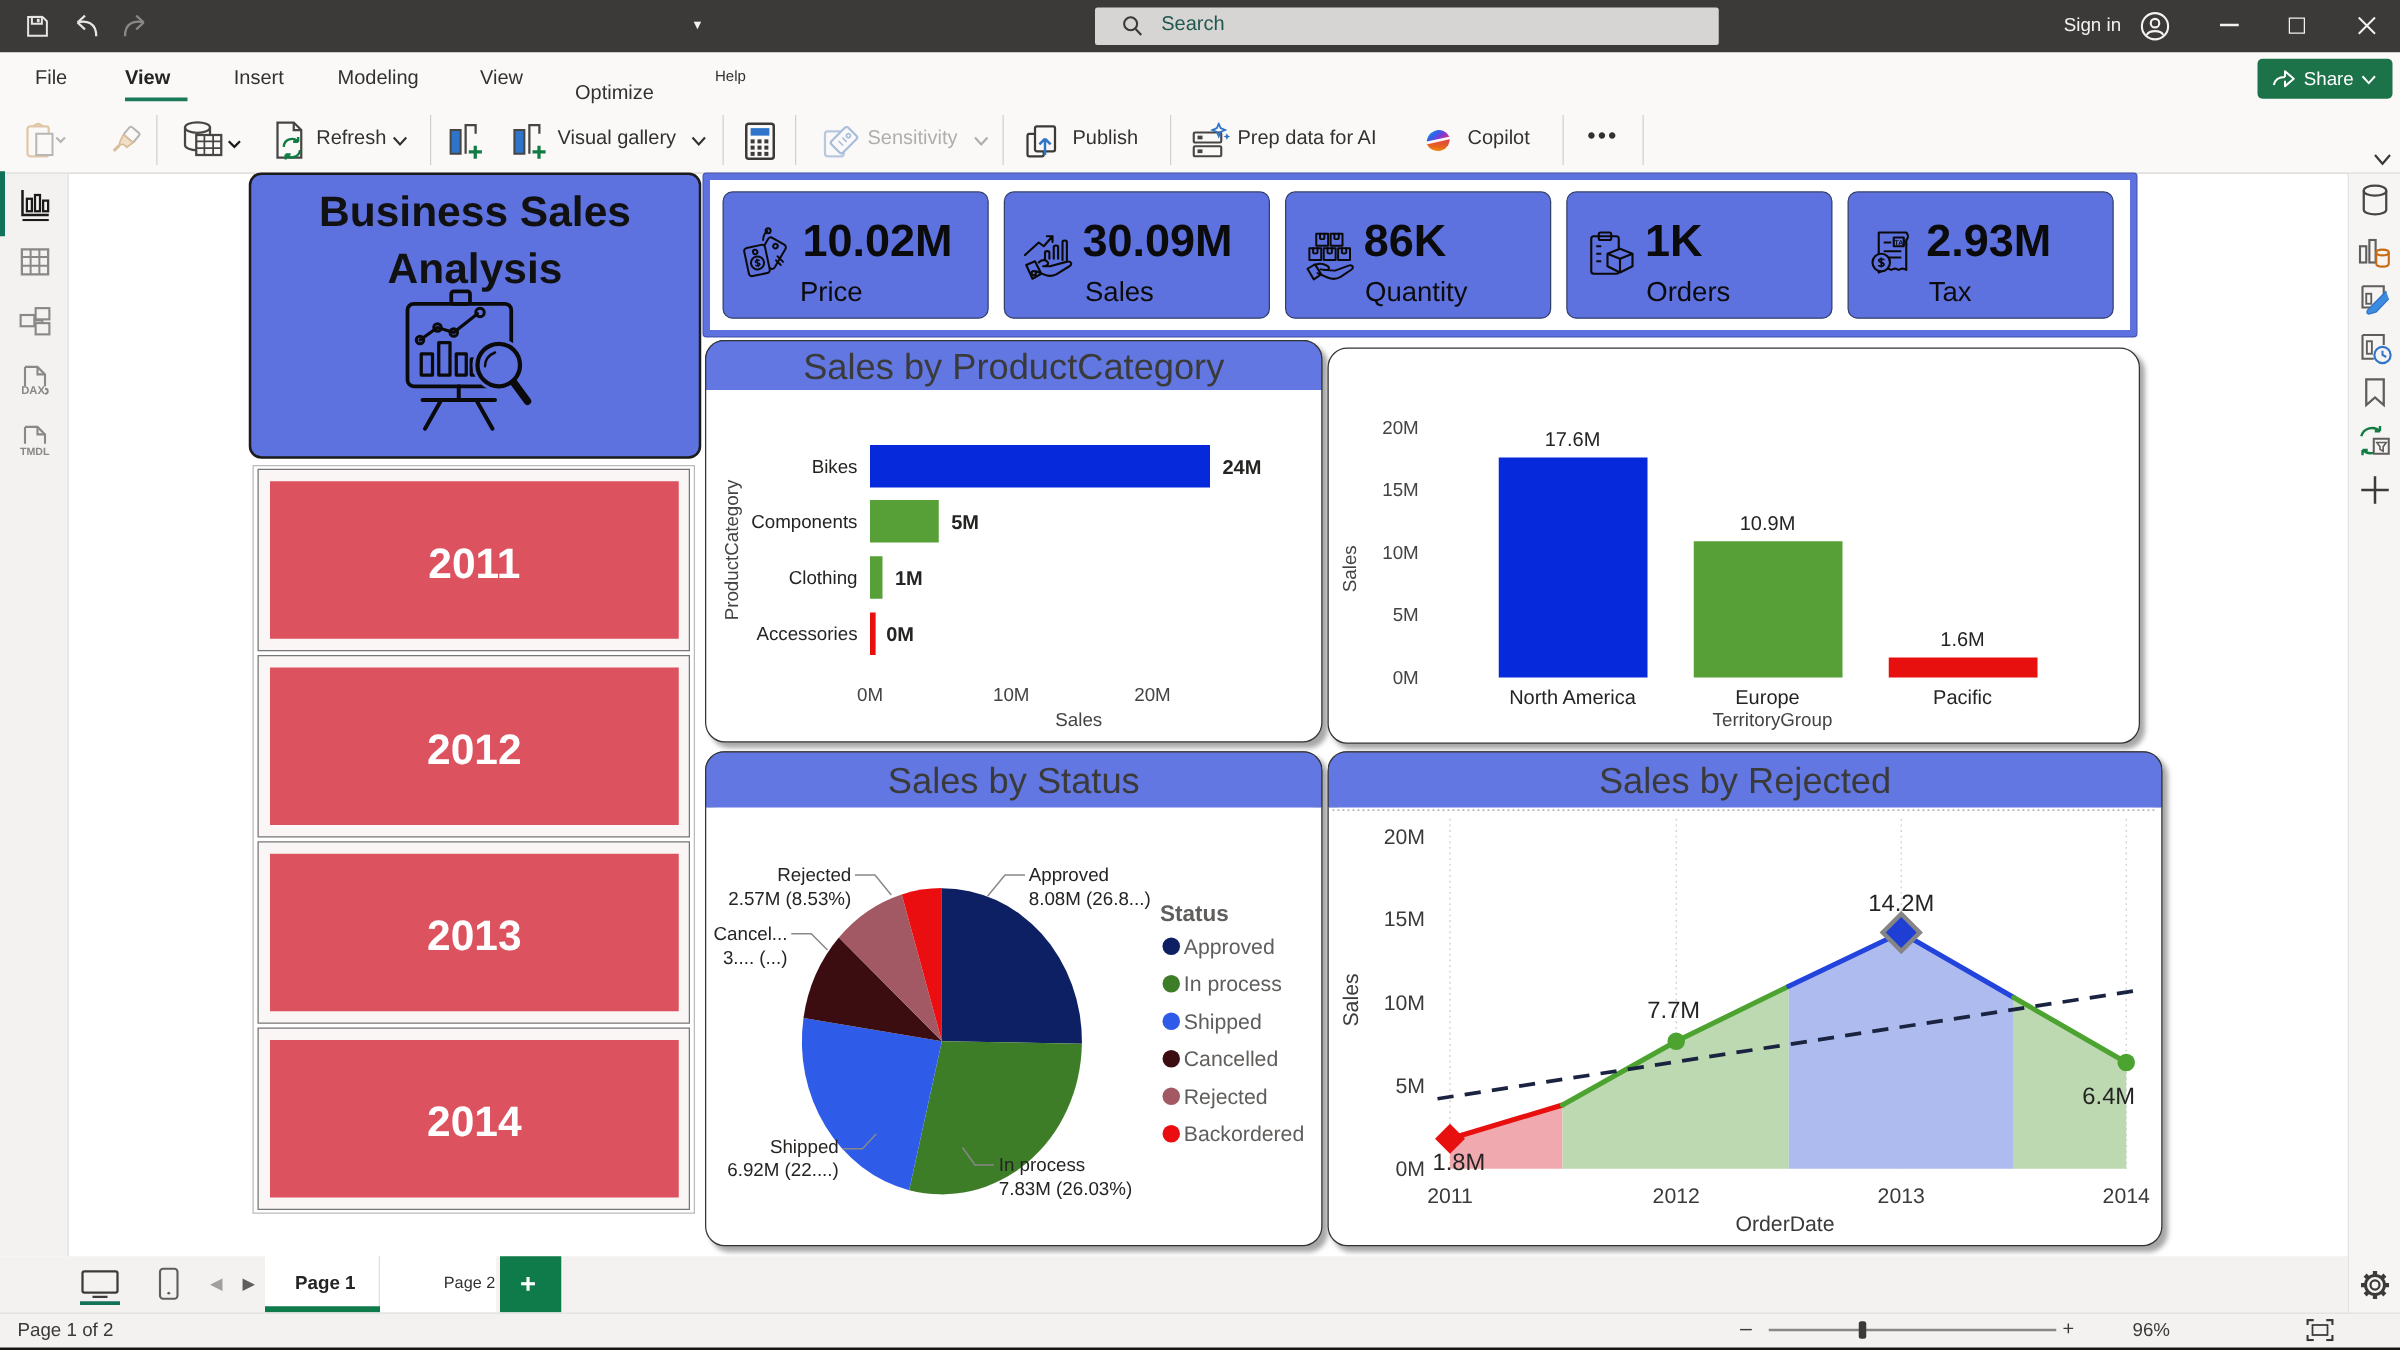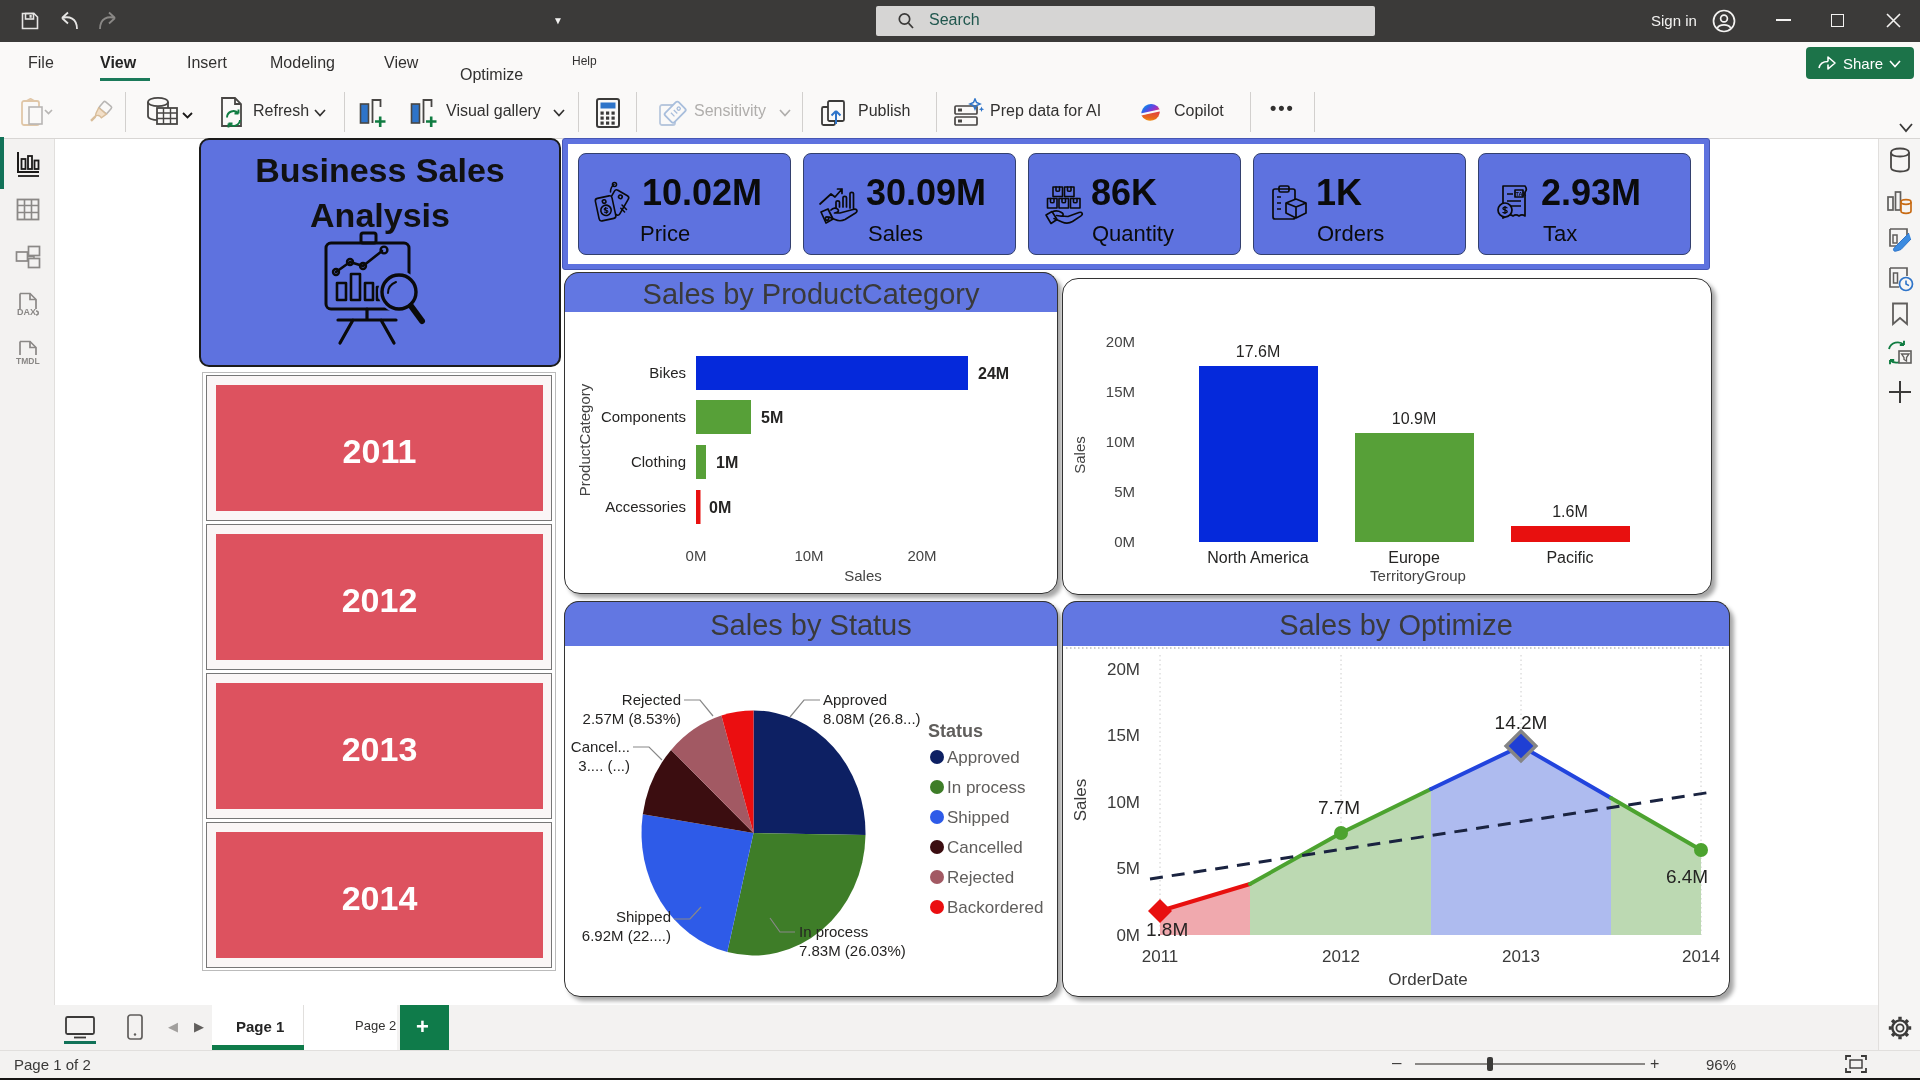--- a/index.html
+++ b/index.html
@@ -486,21 +486,21 @@
           <text x="947" y="853">Cancelled</text>
         <circle cx="937" cy="877" r="7" fill="#A25963"></circle>
           <text x="947" y="883">Rejected</text>
         <circle cx="937" cy="907" r="7" fill="#EB0E10"></circle>
           <text x="947" y="913">Backordered</text>
       </g>
     </g>
   </svg>
 
   <div class="abs" style="left:1062px;top:601px;width:668px;height:396px;background:#fff;border:1.5px solid #333;border-radius:16px;box-shadow:4px 4px 4px rgba(0,0,0,0.35);"></div>
-  <div class="abs hdr" style="left:1062px;top:601px;width:668px;height:45px;font-size:29px;line-height:47px;border:1.5px solid #333;border-bottom:none;">Sales by Optimize</div>
+  <div class="abs hdr" style="left:1062px;top:601px;width:668px;height:45px;font-size:29px;line-height:47px;border:1.5px solid #333;border-bottom:none;">Sales by Rejected</div>
   <svg class="abs" style="left:1063px;top:646px;" width="666" height="350" viewBox="1063 646 666 350">
     <line x1="1066" y1="648" x2="1726" y2="648" stroke="#999" stroke-width="1" stroke-dasharray="1.5,2.5"></line>
     <g stroke="#CCCCCC" stroke-width="1" stroke-dasharray="1.5,3">
       <line x1="1160" y1="655" x2="1160" y2="935"></line>
       <line x1="1341" y1="655" x2="1341" y2="935"></line>
       <line x1="1521" y1="655" x2="1521" y2="935"></line>
       <line x1="1701" y1="655" x2="1701" y2="935"></line>
     </g>
     <polygon points="1160,911 1250,884 1250,935 1160,935" fill="#F0A9AE"></polygon>
     <polygon points="1250,884 1341,833 1431,789 1431,935 1250,935" fill="#BCD9B2"></polygon>

